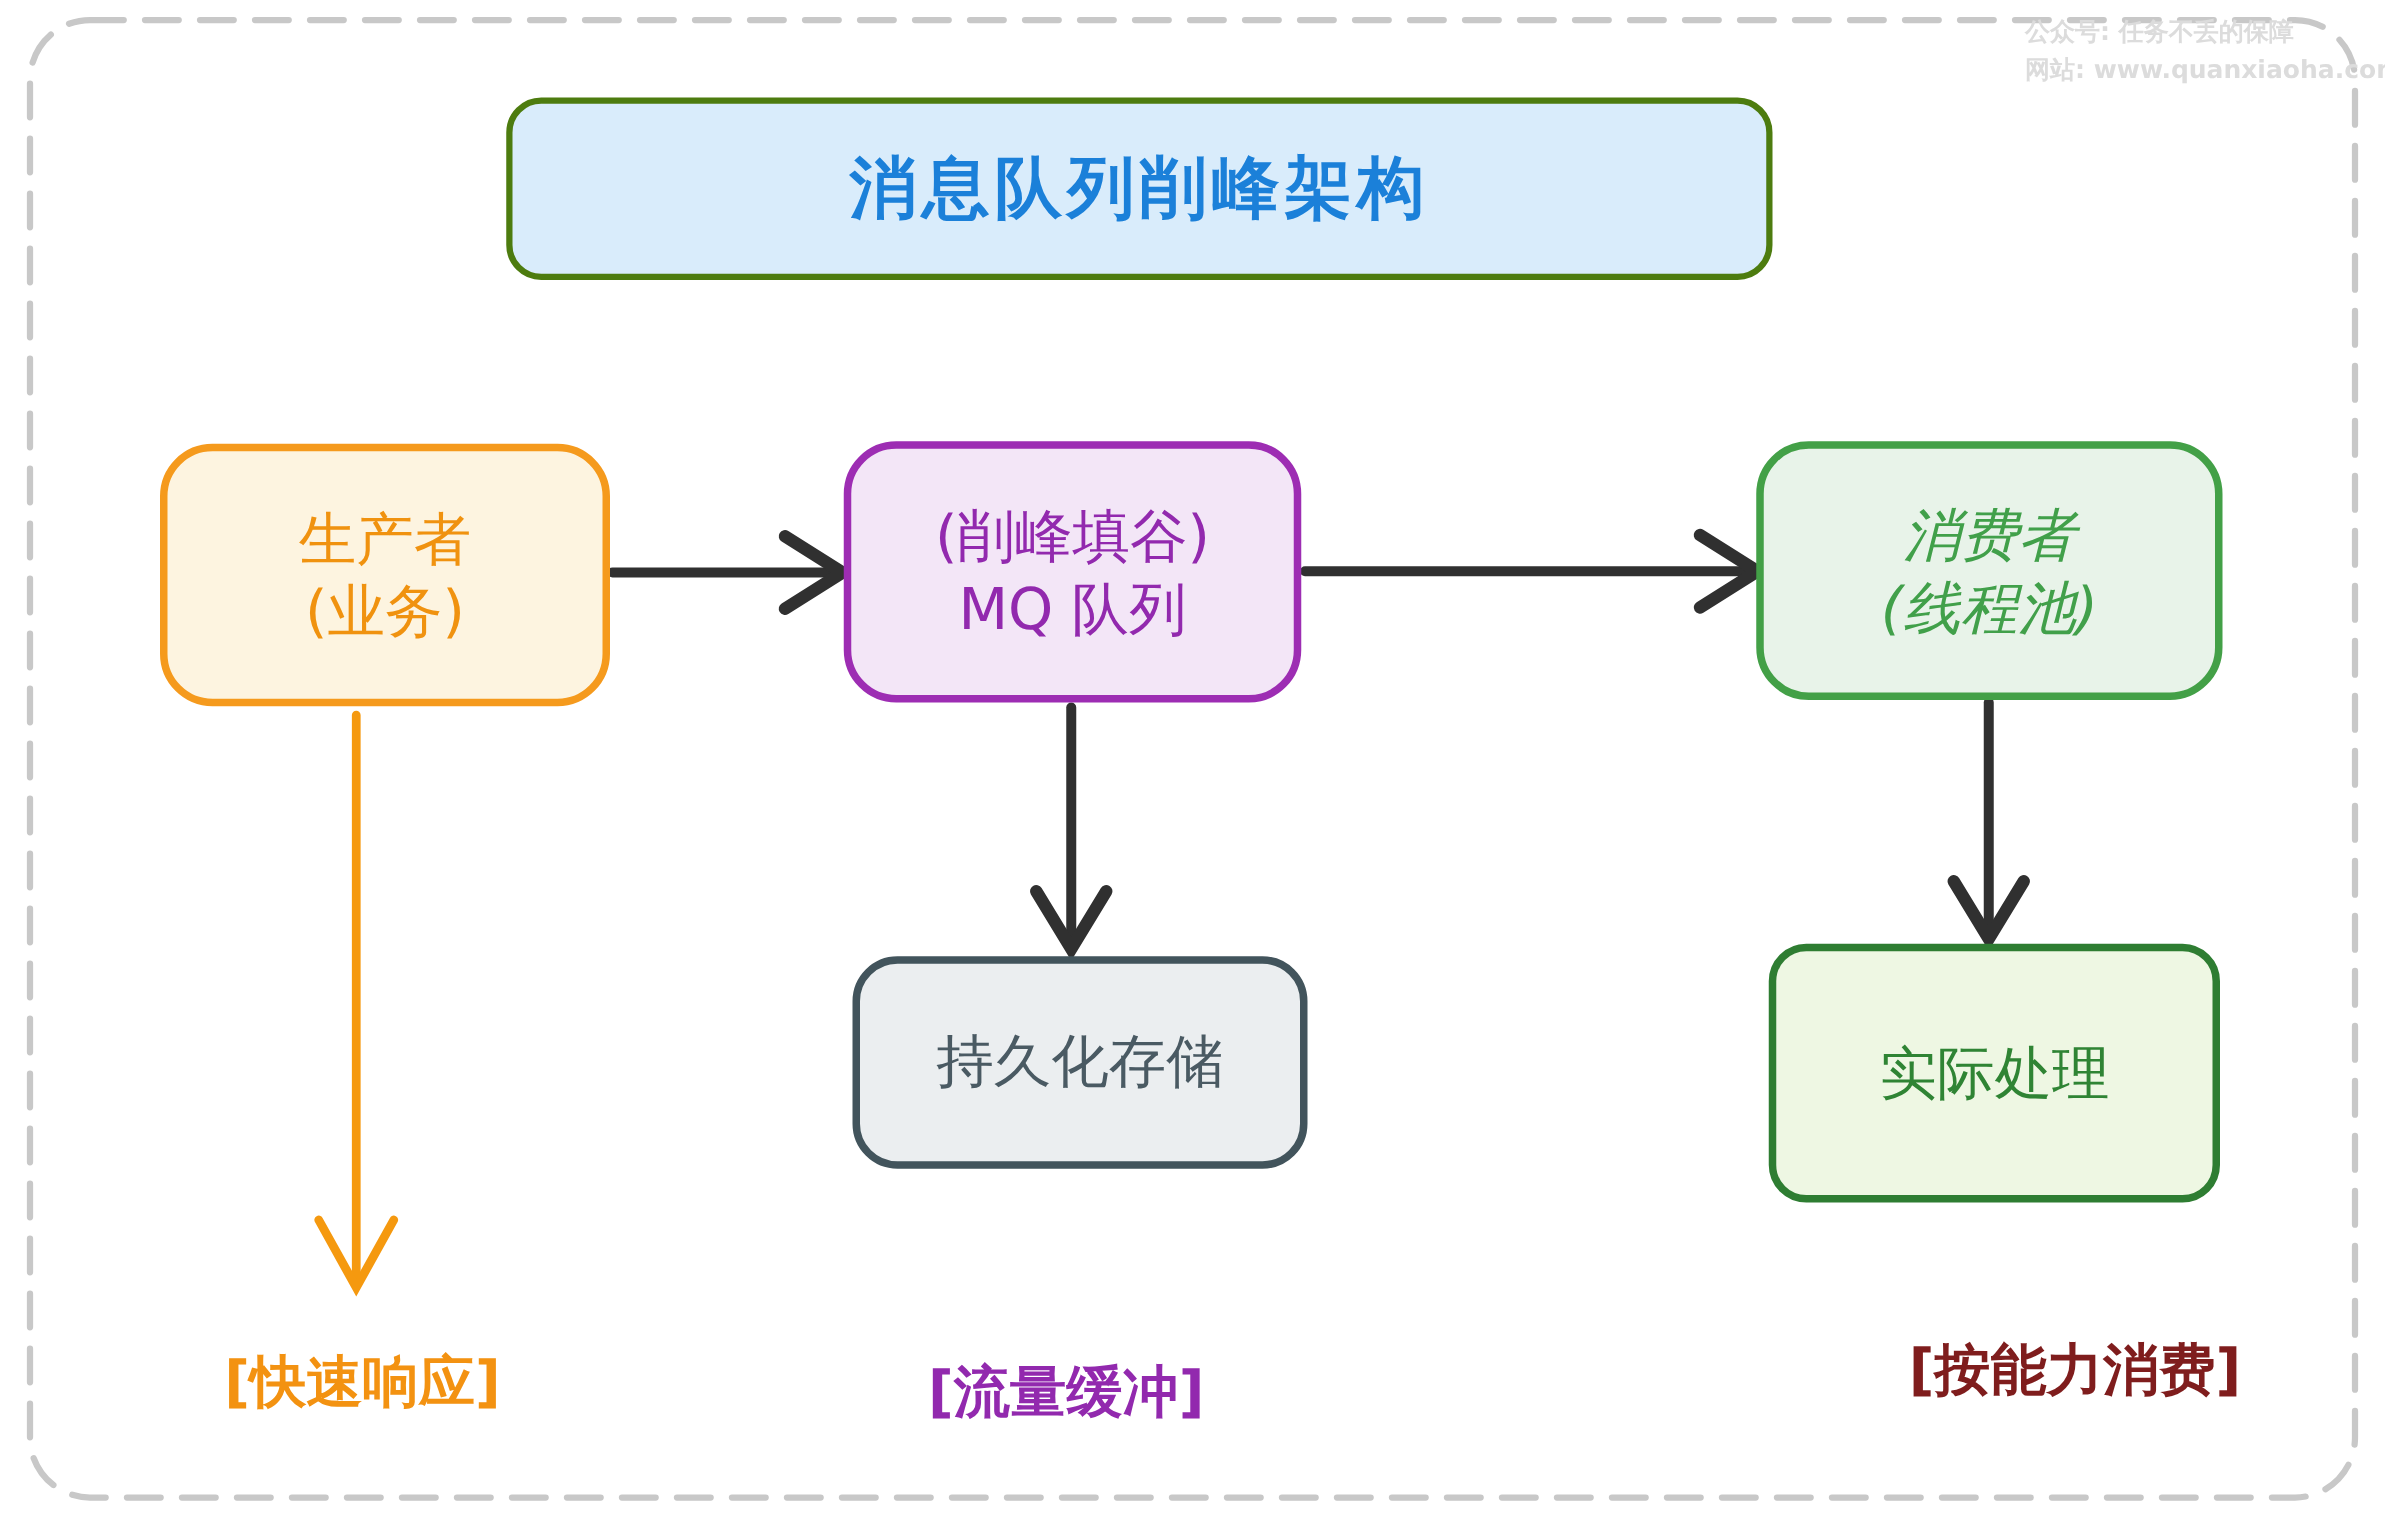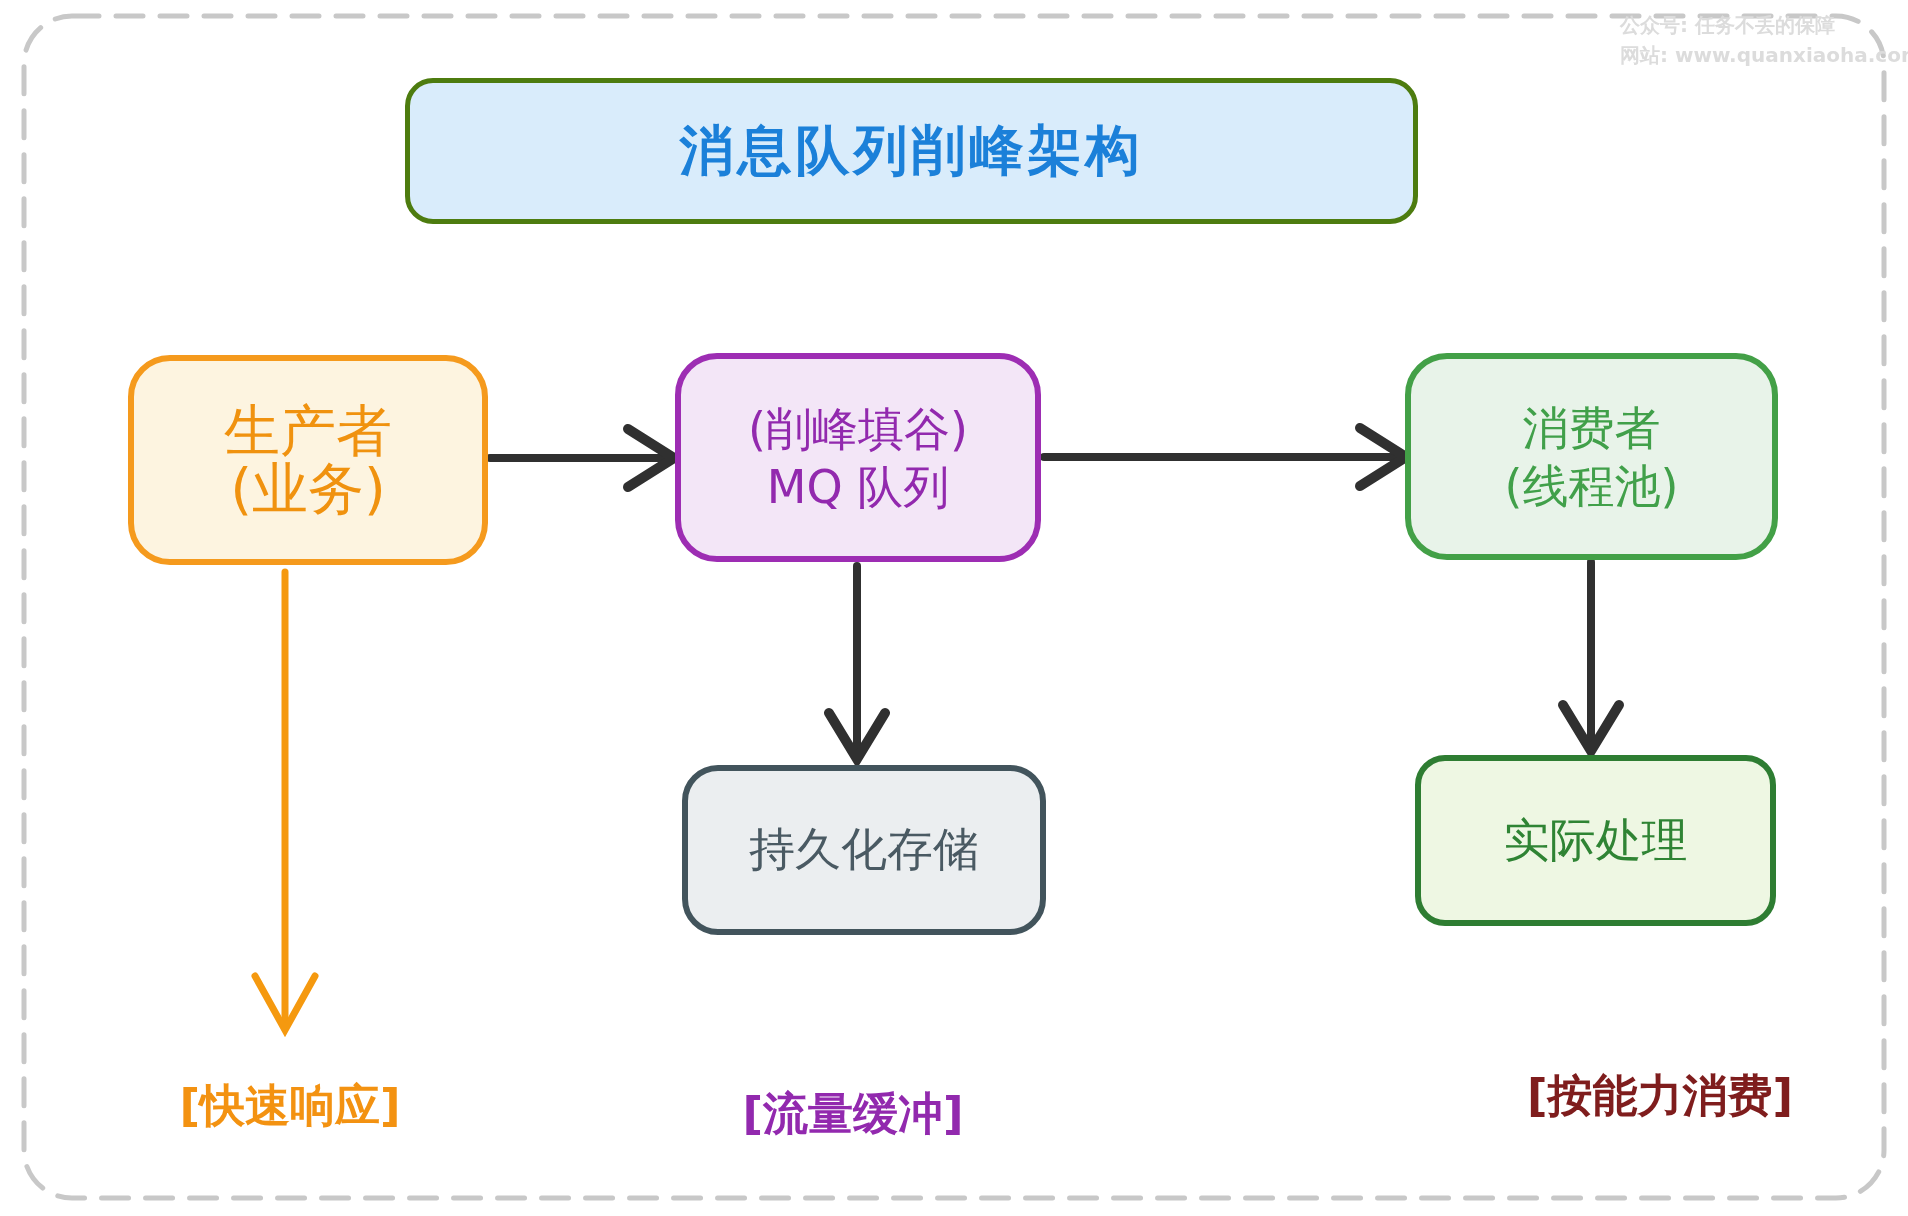--- a/index.html
+++ b/index.html
@@ -41,21 +41,21 @@
     font-size: 54px;
     font-weight: 600;
     letter-spacing: 4px;
   }
   .producer-box {
     left: 128px; top: 355px; width: 360px; height: 210px;
     background: #fdf4e0;
     border: 6px solid #f59a1d;
     border-radius: 42px;
     color: #f0920f;
-    font-size: 56px;
+    font-size: 46px;
     line-height: 58px;
     font-weight: 500;
   }
   .mq-box {
     left: 675px; top: 353px; width: 366px; height: 209px;
     background: #f3e6f7;
     border: 6px solid #9d2db3;
     border-radius: 42px;
     color: #9229ae;
     font-size: 46px;
@@ -64,32 +64,33 @@
   }
   .consumer-box {
     left: 1405px; top: 353px; width: 373px; height: 207px;
     background: #e8f3e9;
     border: 6px solid #43a047;
     border-radius: 42px;
     color: #41a04a;
     font-size: 46px;
     line-height: 58px;
     font-weight: 500;
+    font-style: italic;
   }
   .storage-box {
     left: 682px; top: 765px; width: 364px; height: 170px;
     background: #ebeef0;
     border: 6px solid #42545c;
     border-radius: 36px;
     color: #4a5a63;
     font-size: 46px;
     font-weight: 500;
   }
   .processing-box {
-    left: 1415px; top: 755px; width: 361px; height: 171px;
+    left: 1415px; top: 755px; width: 361px; height: 207px;
     background: #eef7e3;
     border: 6px solid #2e7d32;
     border-radius: 30px;
     color: #2f8434;
     font-size: 46px;
     font-weight: 500;
   }
   .note {
     position: absolute;
     left: 1058px; top: 848px;

